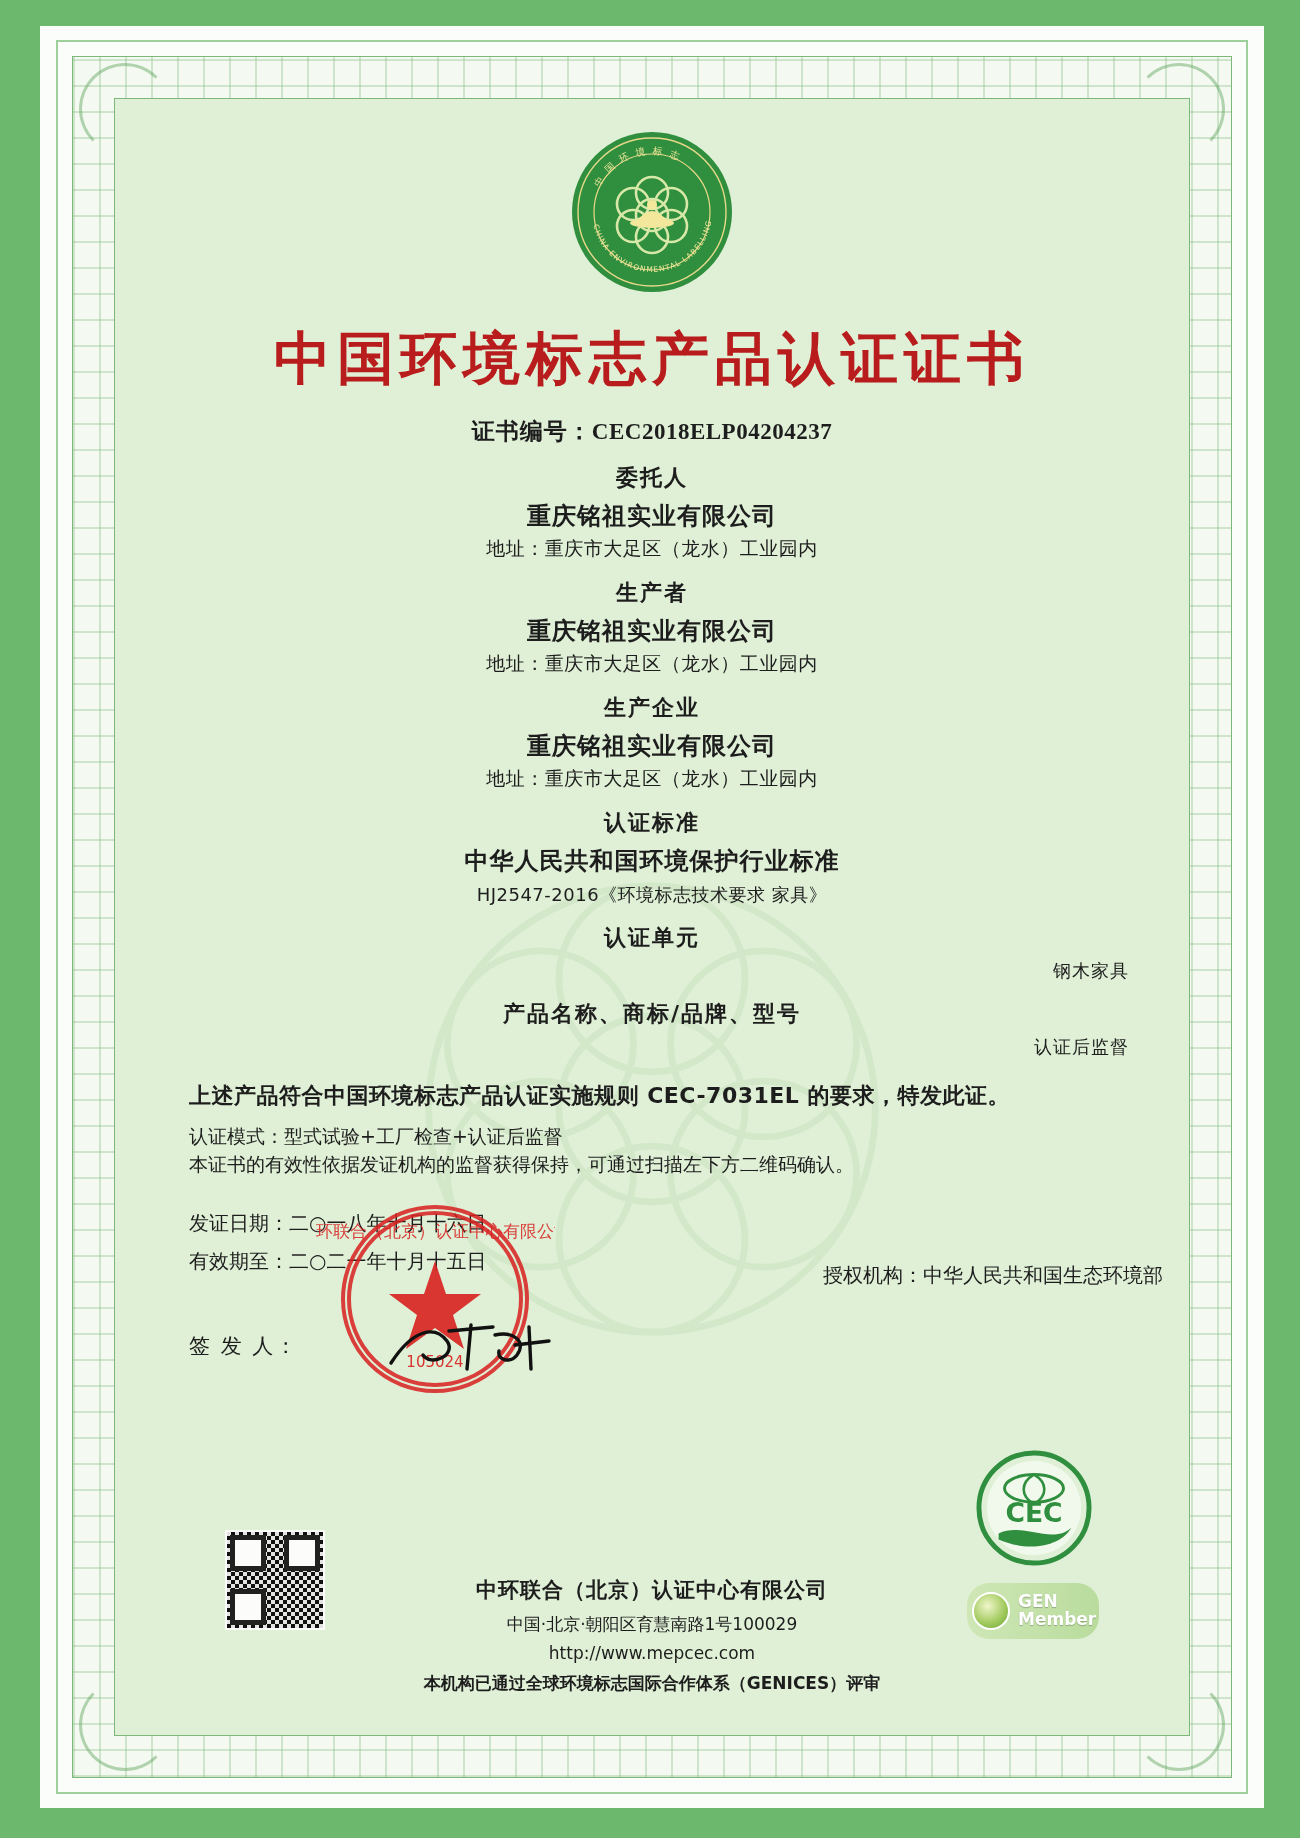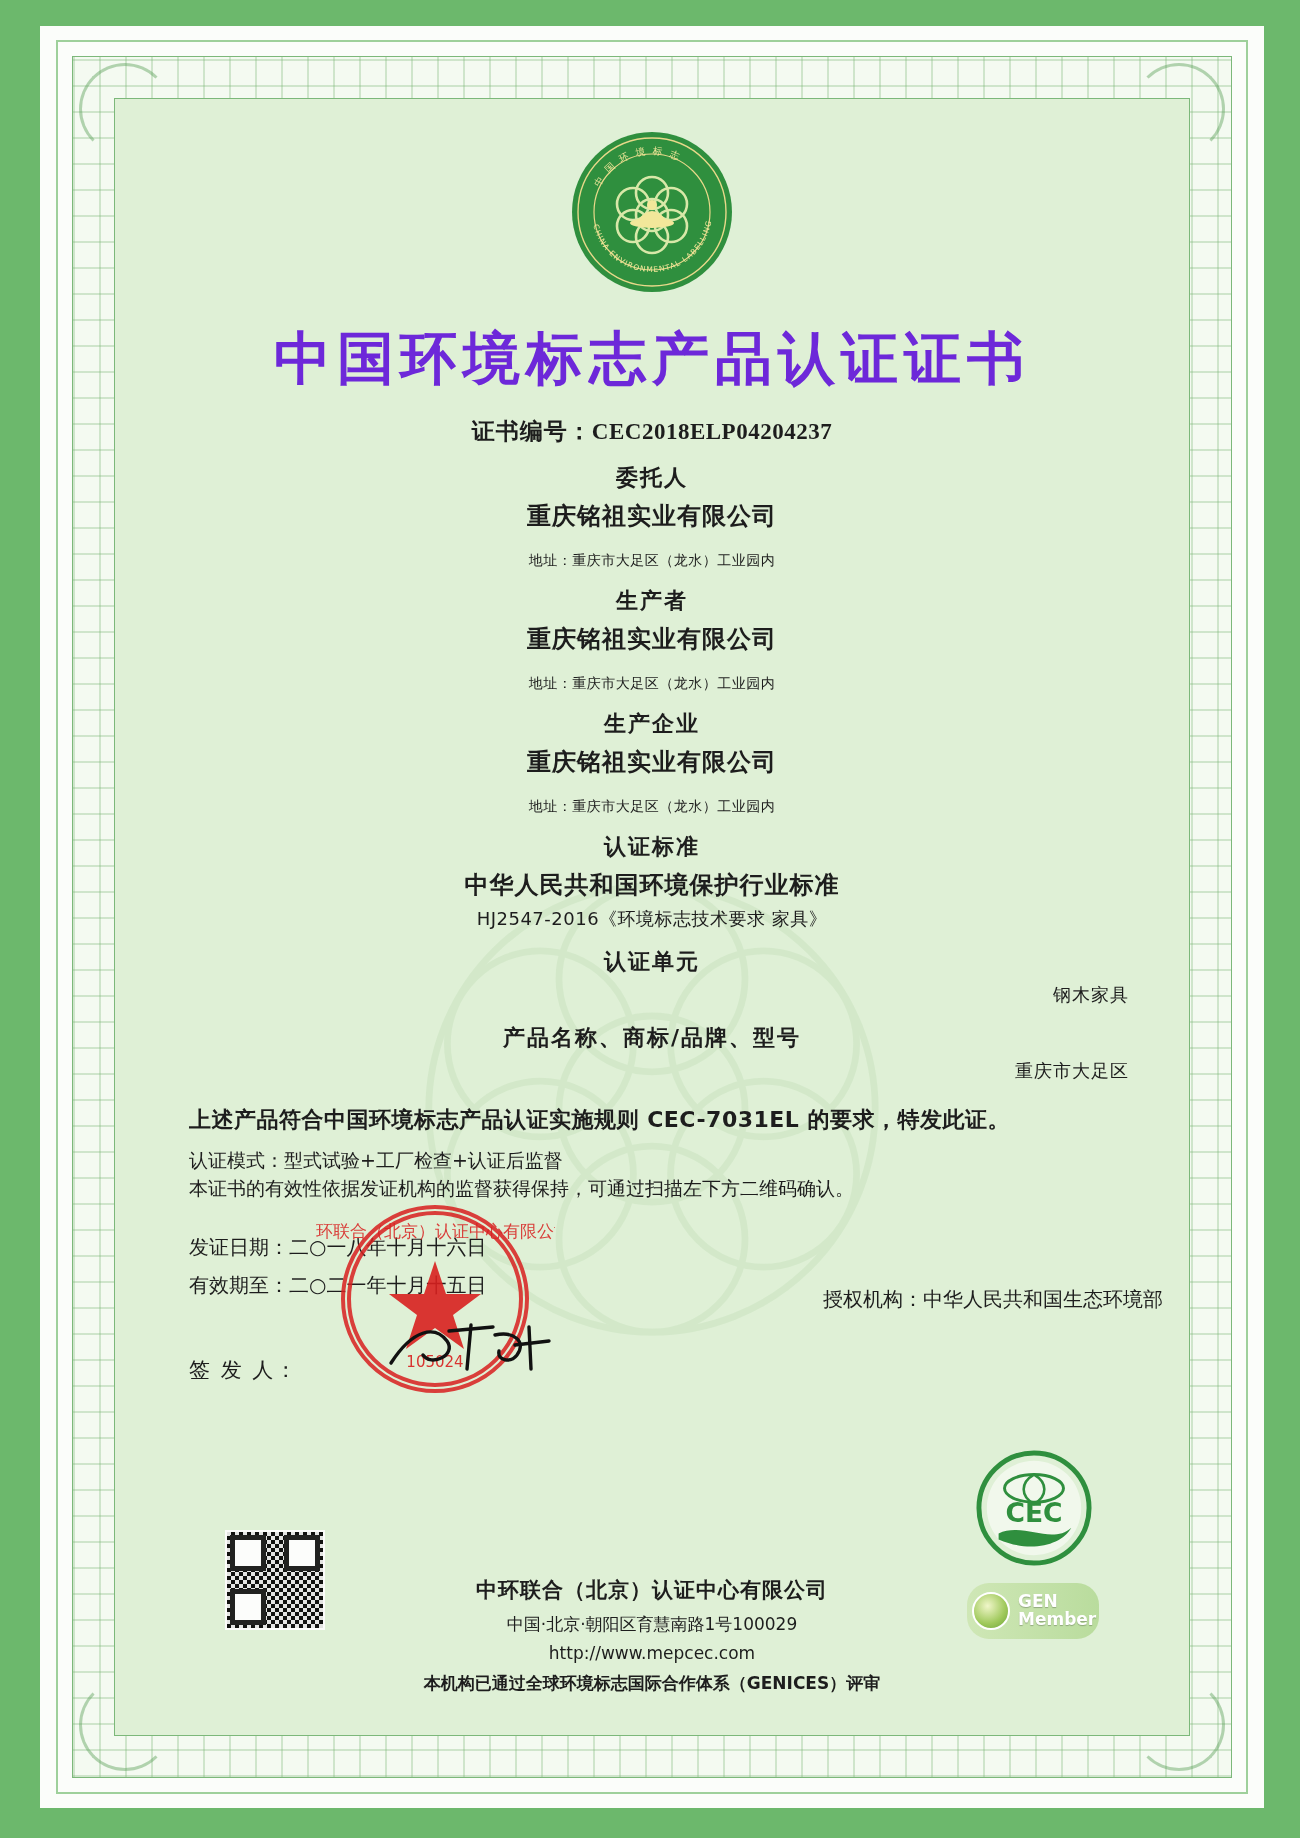--- a/index.html
+++ b/index.html
@@ -105,21 +105,21 @@
     display: flex;
     justify-content: center;
   }
 
   .cert-title {
     margin-top: 24px;
     font-family: "DejaVu Serif", "Liberation Serif", serif;
     font-size: 57px;
     font-weight: bold;
     letter-spacing: 6px;
-    color: #6d28d9;
+    color: #b91c1c;
   }
   .cert-no {
     margin-top: 18px;
     font-family: "DejaVu Serif", "Liberation Serif", serif;
     font-size: 23px;
     font-weight: bold;
     letter-spacing: 1px;
   }
   .cert-no .num { font-family: "Liberation Serif","DejaVu Serif", serif; letter-spacing: .5px; }
 
@@ -131,22 +131,22 @@
     font-family: "DejaVu Sans", sans-serif;
   }
   .block .val {
     margin-top: 7px;
     font-size: 24px;
     font-weight: bold;
     letter-spacing: 1px;
     font-family: "DejaVu Sans", sans-serif;
   }
   .block .sub {
-    margin-top: 20px;
-    font-size: 14px;
+    margin-top: 4px;
+    font-size: 19px;
     letter-spacing: .5px;
     font-family: Liberation Mono, monospace;
   }
   .block .std {
     margin-top: 7px;
     font-size: 24px;
     font-weight: bold;
     letter-spacing: 1px;
   }
   .block .std2 {
@@ -391,21 +391,21 @@
             <div class="std2">HJ2547-2016《环境标志技术要求 家具》</div>
           </div>
 
           <div class="block">
             <div class="lbl">认证单元</div>
             <div class="unit">钢木家具</div>
           </div>
 
           <div class="block">
             <div class="lbl">产品名称、商标/品牌、型号</div>
-            <div class="unit">重庆市大足区</div>
+            <div class="unit">认证后监督</div>
           </div>
 
           <div class="statement">上述产品符合中国环境标志产品认证实施规则 CEC-7031EL 的要求，特发此证。</div>
 
           <div class="mode">
             <div>认证模式：型式试验+工厂检查+认证后监督</div>
             <div>本证书的有效性依据发证机构的监督获得保持，可通过扫描左下方二维码确认。</div>
           </div>
 
           <div class="dates">

